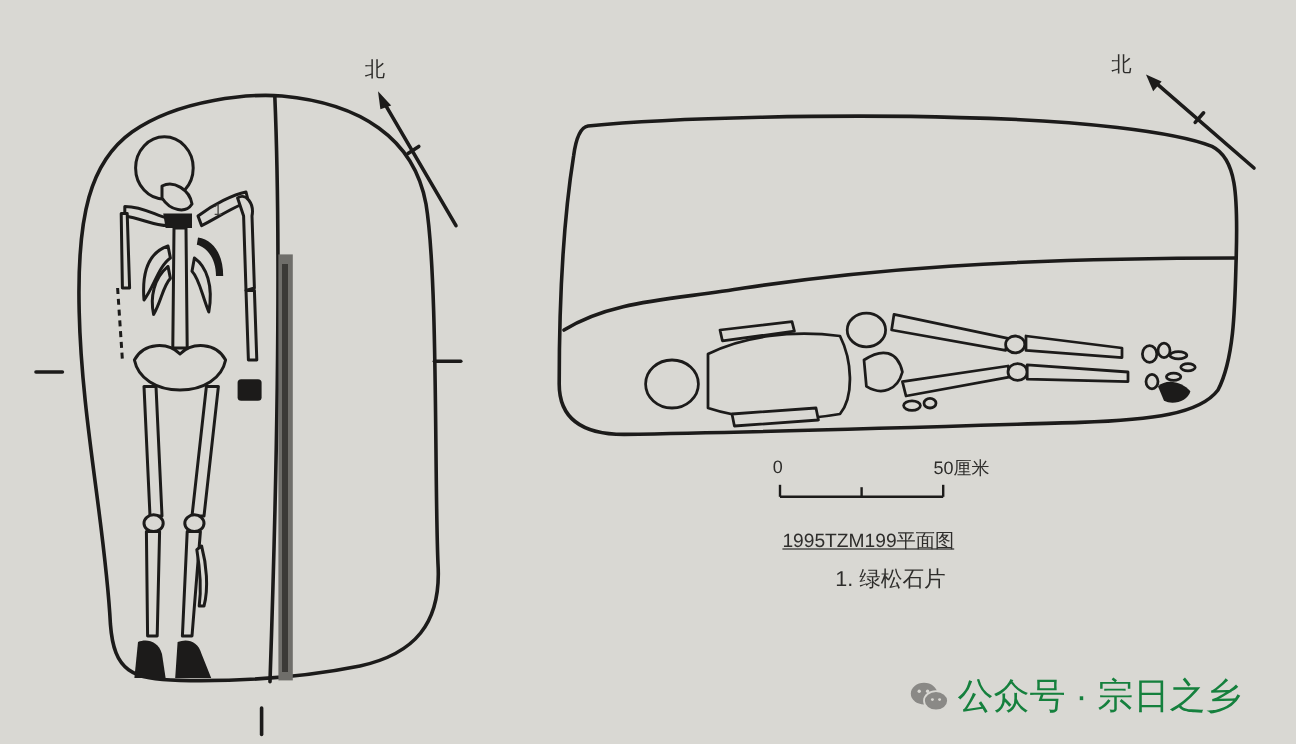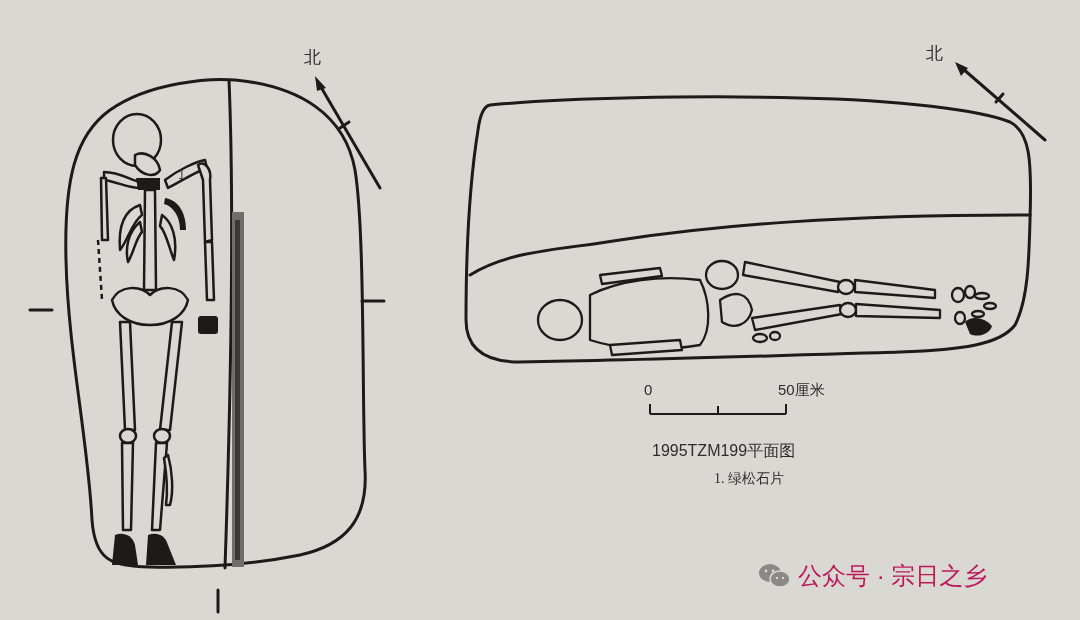--- a/index.html
+++ b/index.html
@@ -4,23 +4,23 @@
 <style>
   html,body{margin:0;padding:0;}
   body{width:1080px;height:620px;background:#d9d8d3;position:relative;overflow:hidden;font-family:"Liberation Sans","DejaVu Sans",sans-serif;}
   svg.main{position:absolute;left:0;top:0;}
   .lbl{position:absolute;color:#2e2d2b;white-space:nowrap;}
   .north1{left:304px;top:46px;font-size:17px;font-family:"DejaVu Sans",sans-serif;}
   .north2{left:926px;top:42px;font-size:17px;font-family:"DejaVu Sans",sans-serif;}
   .num1{left:178px;top:167px;font-size:13px;color:#4a4946;}
   .scale0{left:644px;top:381px;font-size:15px;}
   .scale50{left:778px;top:381px;font-size:15px;text-align:right;}
-  .caption{left:652px;top:441px;font-size:16px;}
-  .legend{left:714px;top:470px;font-size:14px;font-family:Liberation Serif, serif;}
-  .wm{left:758px;top:560px;font-size:24px;color:#be185d;display:flex;align-items:center;gap:6px;}
+  .caption{left:652px;top:441px;font-size:16px;text-decoration:underline;}
+  .legend{left:696px;top:470px;font-size:18px;}
+  .wm{left:758px;top:560px;font-size:30px;color:#15803d;display:flex;align-items:center;gap:6px;}
   .wm-icon{width:34px;height:28px;position:relative;}
 </style>
 </head>
 <body>
 
 <svg class="main" width="1080" height="620" viewBox="0 0 1080 620">
   <g fill="none" stroke="#1c1b1a" stroke-width="3" stroke-linecap="round" stroke-linejoin="round">
 
     <path d="M110,110 C150,82 210,78 235,80 C300,86 345,115 355,170 C365,230 362,400 365,470 C368,520 345,545 300,555 C250,565 200,568 150,567 C110,566 95,560 92,520 C88,440 68,350 66,260 C64,180 75,135 110,110 Z"></path>
 

